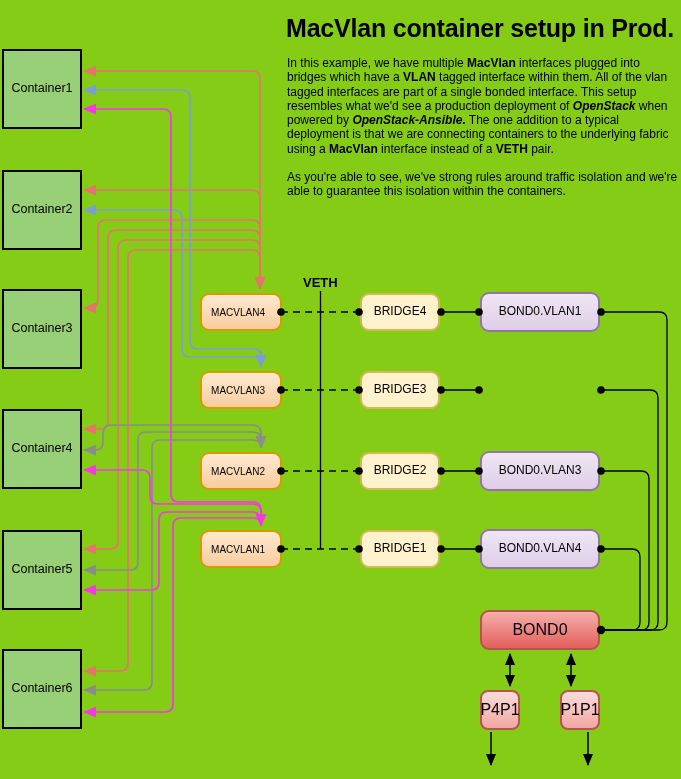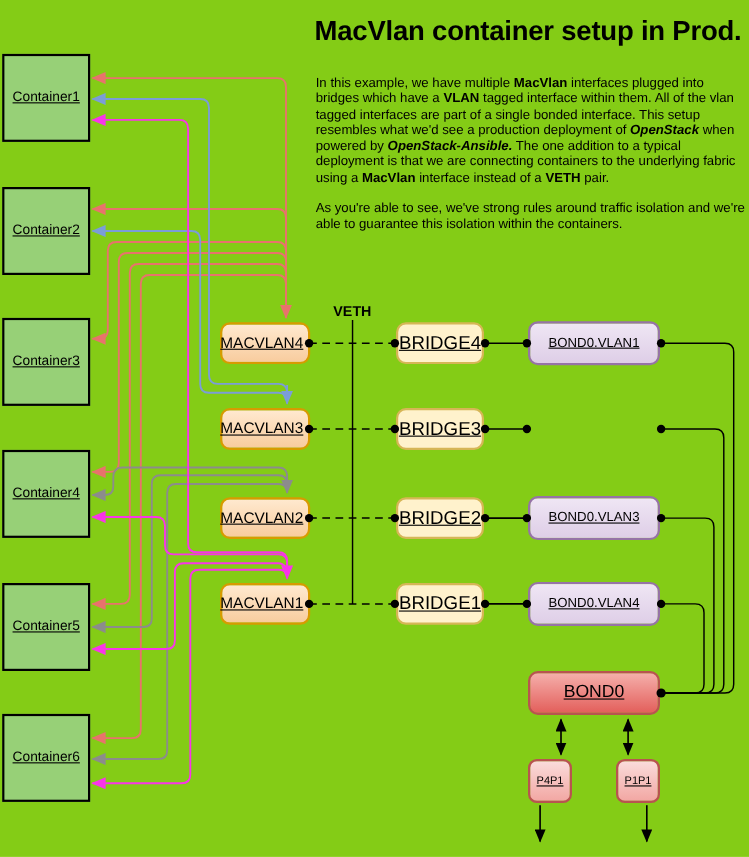--- a/index.html
+++ b/index.html
@@ -10,41 +10,41 @@
     --bond_fill_top:#F5AFAB; --bond_fill_bottom:#E35F5B; --bond_border:#B85450;
     --nic_fill_top:#FADCDB; --nic_fill_bottom:#F2A7A3; --nic_border:#B85450;
     --link_red:#E8736C; --link_blue:#7B9DD8; --link_gray:#8C8C8C; --link_magenta:#F935E8;
     --line_black:#000000;
   }
   *{margin:0;padding:0;box-sizing:border-box;}
   html,body{background:#ffffff;}
   body{font-family:"Liberation Sans", sans-serif; color:#000;}
   .stage{position:relative;width:681px;height:779px;background:#84cc16;overflow:hidden;}
   .node{position:absolute;display:flex;align-items:center;justify-content:center;
-        text-align:center;line-height:1.1;text-decoration:underline;}
+        text-align:center;line-height:1.1;}
   .container-box{width:80px;height:80px;background:var(--container_fill);
         border:2px solid var(--container_border);font-size:12.5px;}
-  .macvlan-box{width:82px;height:38px;border-radius:9px;font-size:14px;padding-right:6px;
+  .macvlan-box{width:82px;height:38px;border-radius:9px;font-size:10px;padding-right:6px;
         background:linear-gradient(var(--macvlan_fill_top),var(--macvlan_fill_bottom));
         border:2px solid var(--macvlan_border);}
-  .bridge-box{width:80px;height:38px;border-radius:9px;font-size:17px;
+  .bridge-box{width:80px;height:38px;border-radius:9px;font-size:12px;
         background:var(--bridge_fill);border:2px solid var(--bridge_border);}
   .vlan-box{width:120px;height:40px;border-radius:9px;font-size:12px;
         background:linear-gradient(var(--vlan_fill_top),var(--vlan_fill_bottom));
         border:2px solid var(--vlan_border);}
   .bond-box{width:120px;height:40px;border-radius:9px;font-size:16px;
         background:linear-gradient(var(--bond_fill_top),var(--bond_fill_bottom));
         border:2px solid var(--bond_border);}
-  .nic-box{width:40px;height:40px;border-radius:8px;font-size:10px;
+  .nic-box{width:40px;height:40px;border-radius:8px;font-size:16px;
         background:linear-gradient(var(--nic_fill_top),var(--nic_fill_bottom));
         border:2px solid var(--nic_border);}
   .page-title{position:absolute;left:286px;top:14px;width:392px;
         font-size:25px;font-weight:bold;letter-spacing:-0.2px;}
   .desc{position:absolute;left:287px;top:56px;width:392px;font-size:12px;line-height:14.3px;}
-  .desc p{margin:12px 0 14px 0;}
+  .desc p{margin:0 0 14px 0;}
   .b{font-weight:bold;} .i{font-style:italic;}
   .veth-label{position:absolute;left:303px;top:275px;font-size:13px;font-weight:bold;}
   svg.wires{position:absolute;left:0;top:0;pointer-events:none;}
   .w{fill:none;}
   .bk{stroke:var(--line_black);stroke-width:1.3;}
   .bk15{stroke:var(--line_black);stroke-width:1.5;}
   .dash{stroke-dasharray:7 5;stroke-width:1.4;}
   .red{stroke:var(--link_red);stroke-width:1.7;}
   .blue{stroke:var(--link_blue);stroke-width:1.7;}
   .gray{stroke:var(--link_gray);stroke-width:1.7;}

